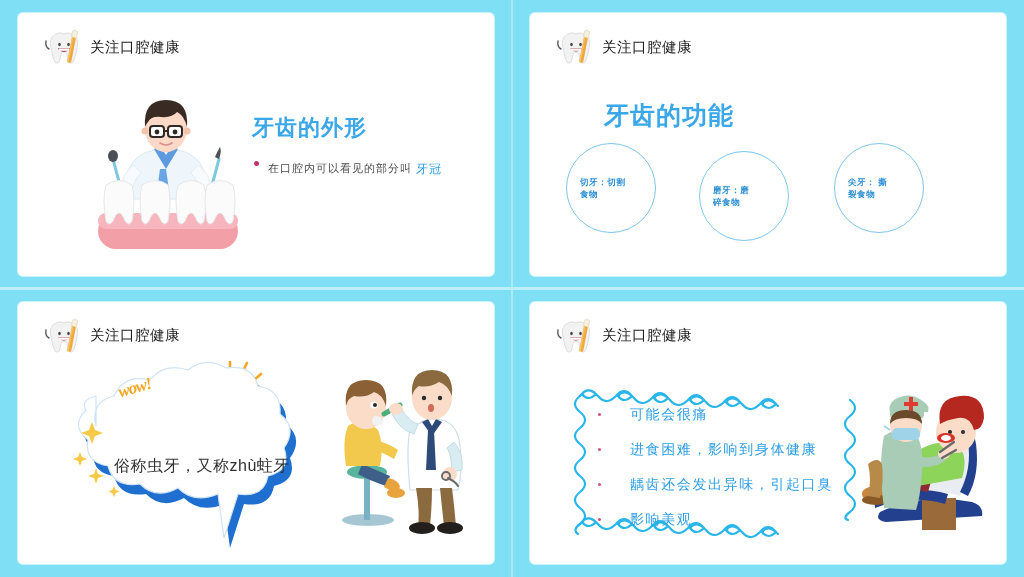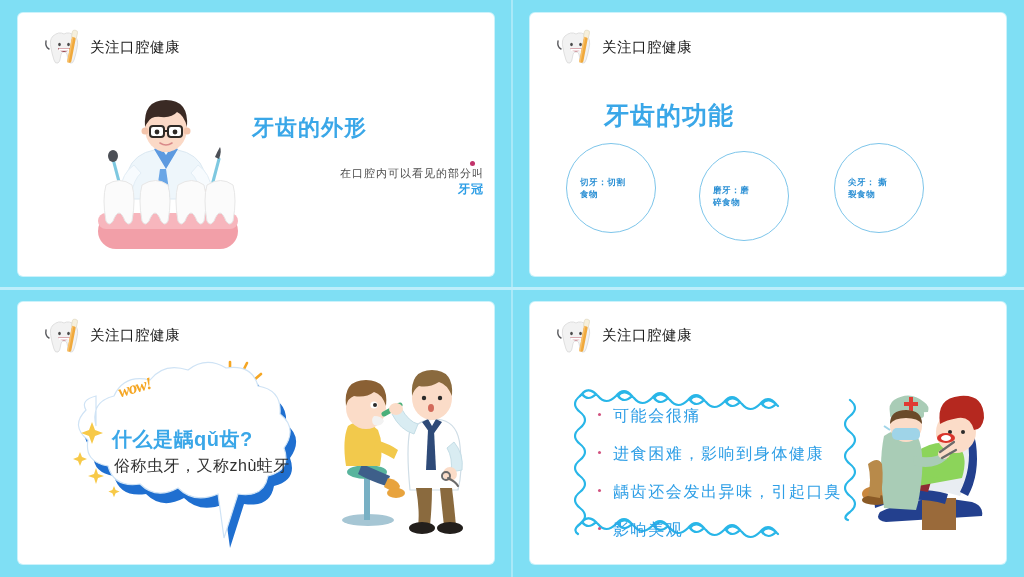--- a/index.html
+++ b/index.html
@@ -34,24 +34,24 @@
     font-family:"Liberation Sans","DejaVu Sans",sans-serif;
   }
   
   .title{
     position:absolute;color:#3aa7e8;font-weight:bold;letter-spacing:1px;
     font-family:"Liberation Sans","DejaVu Sans",sans-serif;
   }
   
   .s1-title{left:234px;top:100px;font-size:22px;}
   .s1-list{position:absolute;left:236px;top:148px;width:230px;}
-  .s1-list .row{display:flex;align-items:flex-end;margin-bottom:33px;flex-direction:column;}
+  .s1-list .row{display:flex;align-items:flex-start;margin-bottom:33px;}
   .s1-list .dot{width:5px;height:5px;border-radius:50%;background:#c2336b;flex:0 0 5px;margin-right:9px;}
   .s1-list .txt{font-size:11px;color:#4a4a4a;letter-spacing:1px;white-space:nowrap;}
-  .s1-list .hl{color:#2d9ee6;font-weight:bold;font-size:12px;margin-left:4px;letter-spacing:1px;}
+  .s1-list .hl{color:#2d9ee6;font-weight:normal;font-size:12px;margin-left:4px;letter-spacing:1px;}
   
   .s2-title{left:74px;top:78px;font-size:25px;margin-top:8px;}
   .circles{position:absolute;left:36px;top:121px;width:420px;height:105px;}
   .circ{
     position:absolute;width:88px;height:88px;border-radius:50%;
     border:1px solid #7dc5ea;display:flex;align-items:center;justify-content:center;
     text-align:left;
   }
   .circ span{
     font-size:8.5px;color:#2a8fd4;font-weight:bold;line-height:1.45;letter-spacing:.6px;
@@ -73,21 +73,21 @@
     letter-spacing:.5px;white-space:nowrap;
   }
   .s3-sub{
     position:absolute;left:64px;top:84px;font-size:16px;color:#303030;letter-spacing:.5px;white-space:nowrap;
   }
   
   .s4-frame{position:absolute;left:40px;top:82px;width:290px;height:150px;}
   .s4-list{position:absolute;left:68px;top:104px;width:250px;}
   .s4-list .row{display:flex;align-items:flex-start;margin-bottom:17px;}
   .s4-list .dot{width:3px;height:3px;border-radius:50%;background:#d2527f;flex:0 0 3px;margin:7px 12px 0 0;}
-  .s4-list .txt{font-size:16px;color:#2d9ee6;letter-spacing:1.6px;white-space:nowrap;}
+  .s4-list .txt{font-size:14px;color:#2d9ee6;letter-spacing:1.6px;white-space:nowrap;margin-left:17px;}
   svg{display:block;overflow:visible;}
 </style>
 </head>
 <body>
 
 <div class="deck">
 
   <div class="vdiv"></div>
   <div class="hdiv"></div>
 
@@ -256,21 +256,20 @@
         <path d="M46 54 q-6 -24 18 -30 q10 -22 36 -16 q14 -18 38 -10 q18 -14 38 -2 q26 -4 32 18 q24 4 22 28 q18 14 4 34 q8 22 -16 28 q-4 22 -30 18 l-14 44 l-6 -44 q-24 10 -40 -6 q-22 12 -38 -4 q-26 4 -32 -18 q-24 -4 -20 -26 q-18 -14 -2 -30 q-6 -10 10 -14 z" transform="translate(6,10)" fill="#1f6fd0"></path>
         <path d="M46 54 q-6 -24 18 -30 q10 -22 36 -16 q14 -18 38 -10 q18 -14 38 -2 q26 -4 32 18 q24 4 22 28 q18 14 4 34 q8 22 -16 28 q-4 22 -30 18 l-14 44 l-6 -44 q-24 10 -40 -6 q-22 12 -38 -4 q-26 4 -32 -18 q-24 -4 -20 -26 q-18 -14 -2 -30 q-6 -10 10 -14 z" fill="#ffffff" stroke="#cfe3f5" stroke-width="1.2"></path>
       </svg>
       <div class="wow">wow!</div>
       <svg style="position:absolute;left:24px;top:44px;" width="70" height="86" viewBox="0 0 70 86">
         <path d="M18 6 l3 8 l8 3 l-8 3 l-3 8 l-3 -8 l-8 -3 l8 -3 z" fill="#f7c948"></path>
         <path d="M6 36 l2 5 l5 2 l-5 2 l-2 5 l-2 -5 l-5 -2 l5 -2 z" fill="#f7c948"></path>
         <path d="M22 52 l2 6 l6 2 l-6 2 l-2 6 l-2 -6 l-6 -2 l6 -2 z" fill="#f7c948"></path>
         <path d="M40 70 l1.6 4 l4 1.6 l-4 1.6 l-1.6 4 l-1.6 -4 l-4 -1.6 l4 -1.6 z" fill="#f7c948"></path>
       </svg>
-      <div class="s3-title">什么是龋qǔ齿?</div>
       <div class="s3-sub">俗称虫牙，又称zhù蛀牙</div>
     </div>
 
     <div style="position:absolute;left:300px;top:58px;width:156px;height:175px;">
       <svg width="156" height="175" viewBox="0 0 156 175">
 
         <ellipse cx="50" cy="160" rx="26" ry="6" fill="#a6c6d4"></ellipse>
         <rect x="46" y="112" width="6" height="48" fill="#78b0c4"></rect>
         <ellipse cx="49" cy="112" rx="20" ry="7" fill="#58b49d"></ellipse>
 

